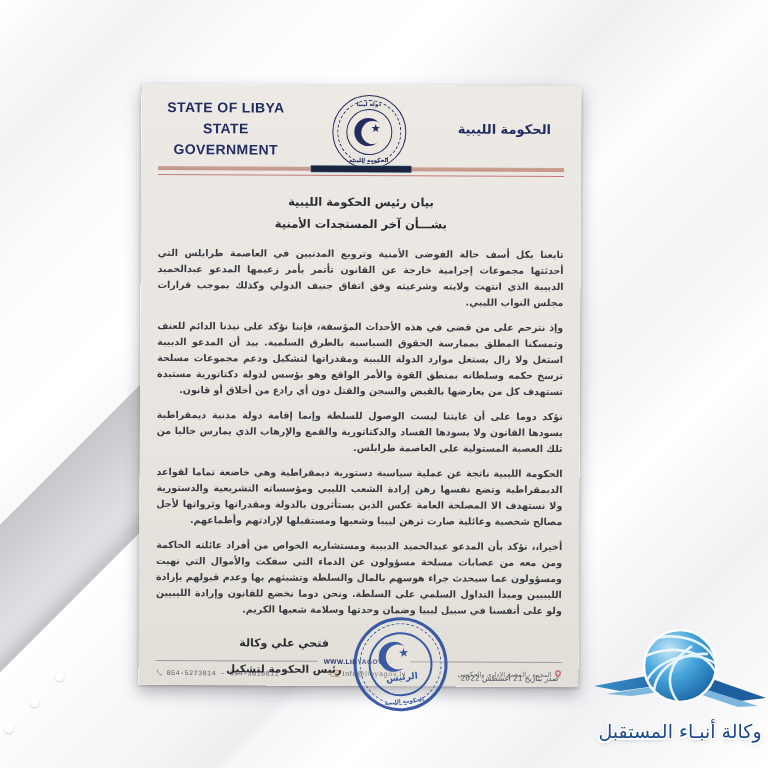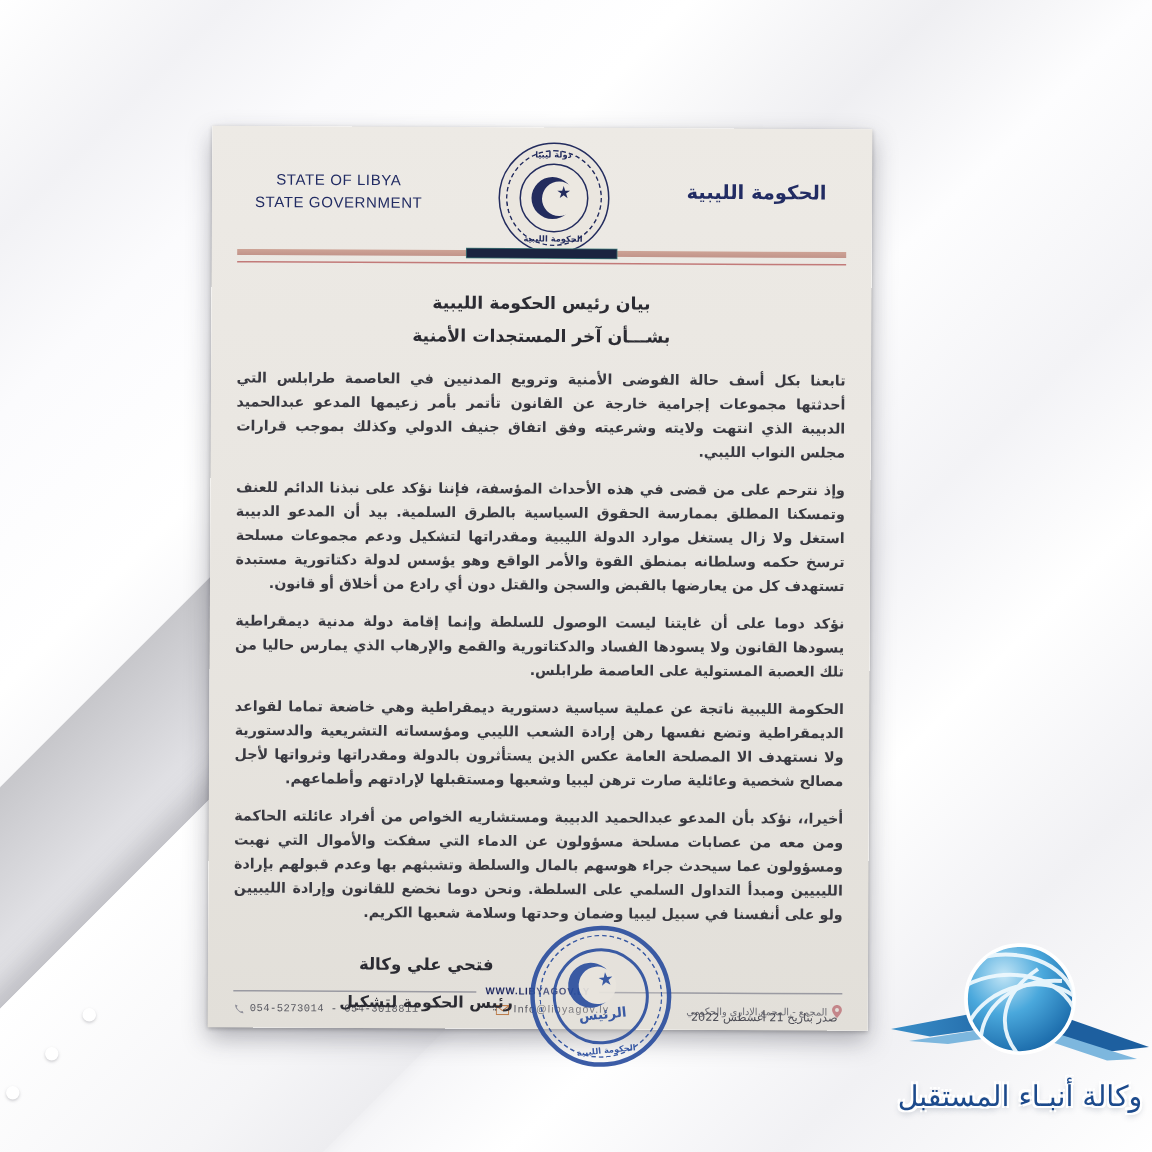--- a/index.html
+++ b/index.html
@@ -38,21 +38,21 @@
     transform:rotate(.3deg);
   }
   .paper-inner{
     position:absolute;inset:0;display:flex;flex-direction:column;
     padding:10px 17px 8px;box-sizing:border-box;
   }
 
   
   .hdr{display:flex;align-items:center;justify-content:space-between;direction:ltr;}
   .hdr-en{font-family:"Liberation Sans","DejaVu Sans",sans-serif;
-    font-size:10px;font-weight:normal;color:#222c63;text-align:center;
+    font-size:14px;font-weight:bold;color:#222c63;text-align:center;
     line-height:1.5;letter-spacing:.4px;width:135px;}
   .hdr-ar{font-size:13px;font-weight:bold;color:#222c63;text-align:center;
     line-height:1.55;width:120px;direction:rtl;}
   
   .emblem{width:72px;height:72px;border-radius:50%;background:#eae6df;
     border:1.5px solid #232c5e;position:relative;flex:0 0 auto;margin-bottom:-6px;}
   .emblem .ring1{position:absolute;inset:4px;border-radius:50%;border:1px dashed #232c5e;}
   .emblem .ring2{position:absolute;inset:13px;border-radius:50%;border:1.5px solid #232c5e;background:#ece8e1;}
   .emblem .ring-txt{position:absolute;left:0;width:100%;text-align:center;
     font-size:5.5px;font-weight:bold;color:#232c5e;direction:rtl;}

